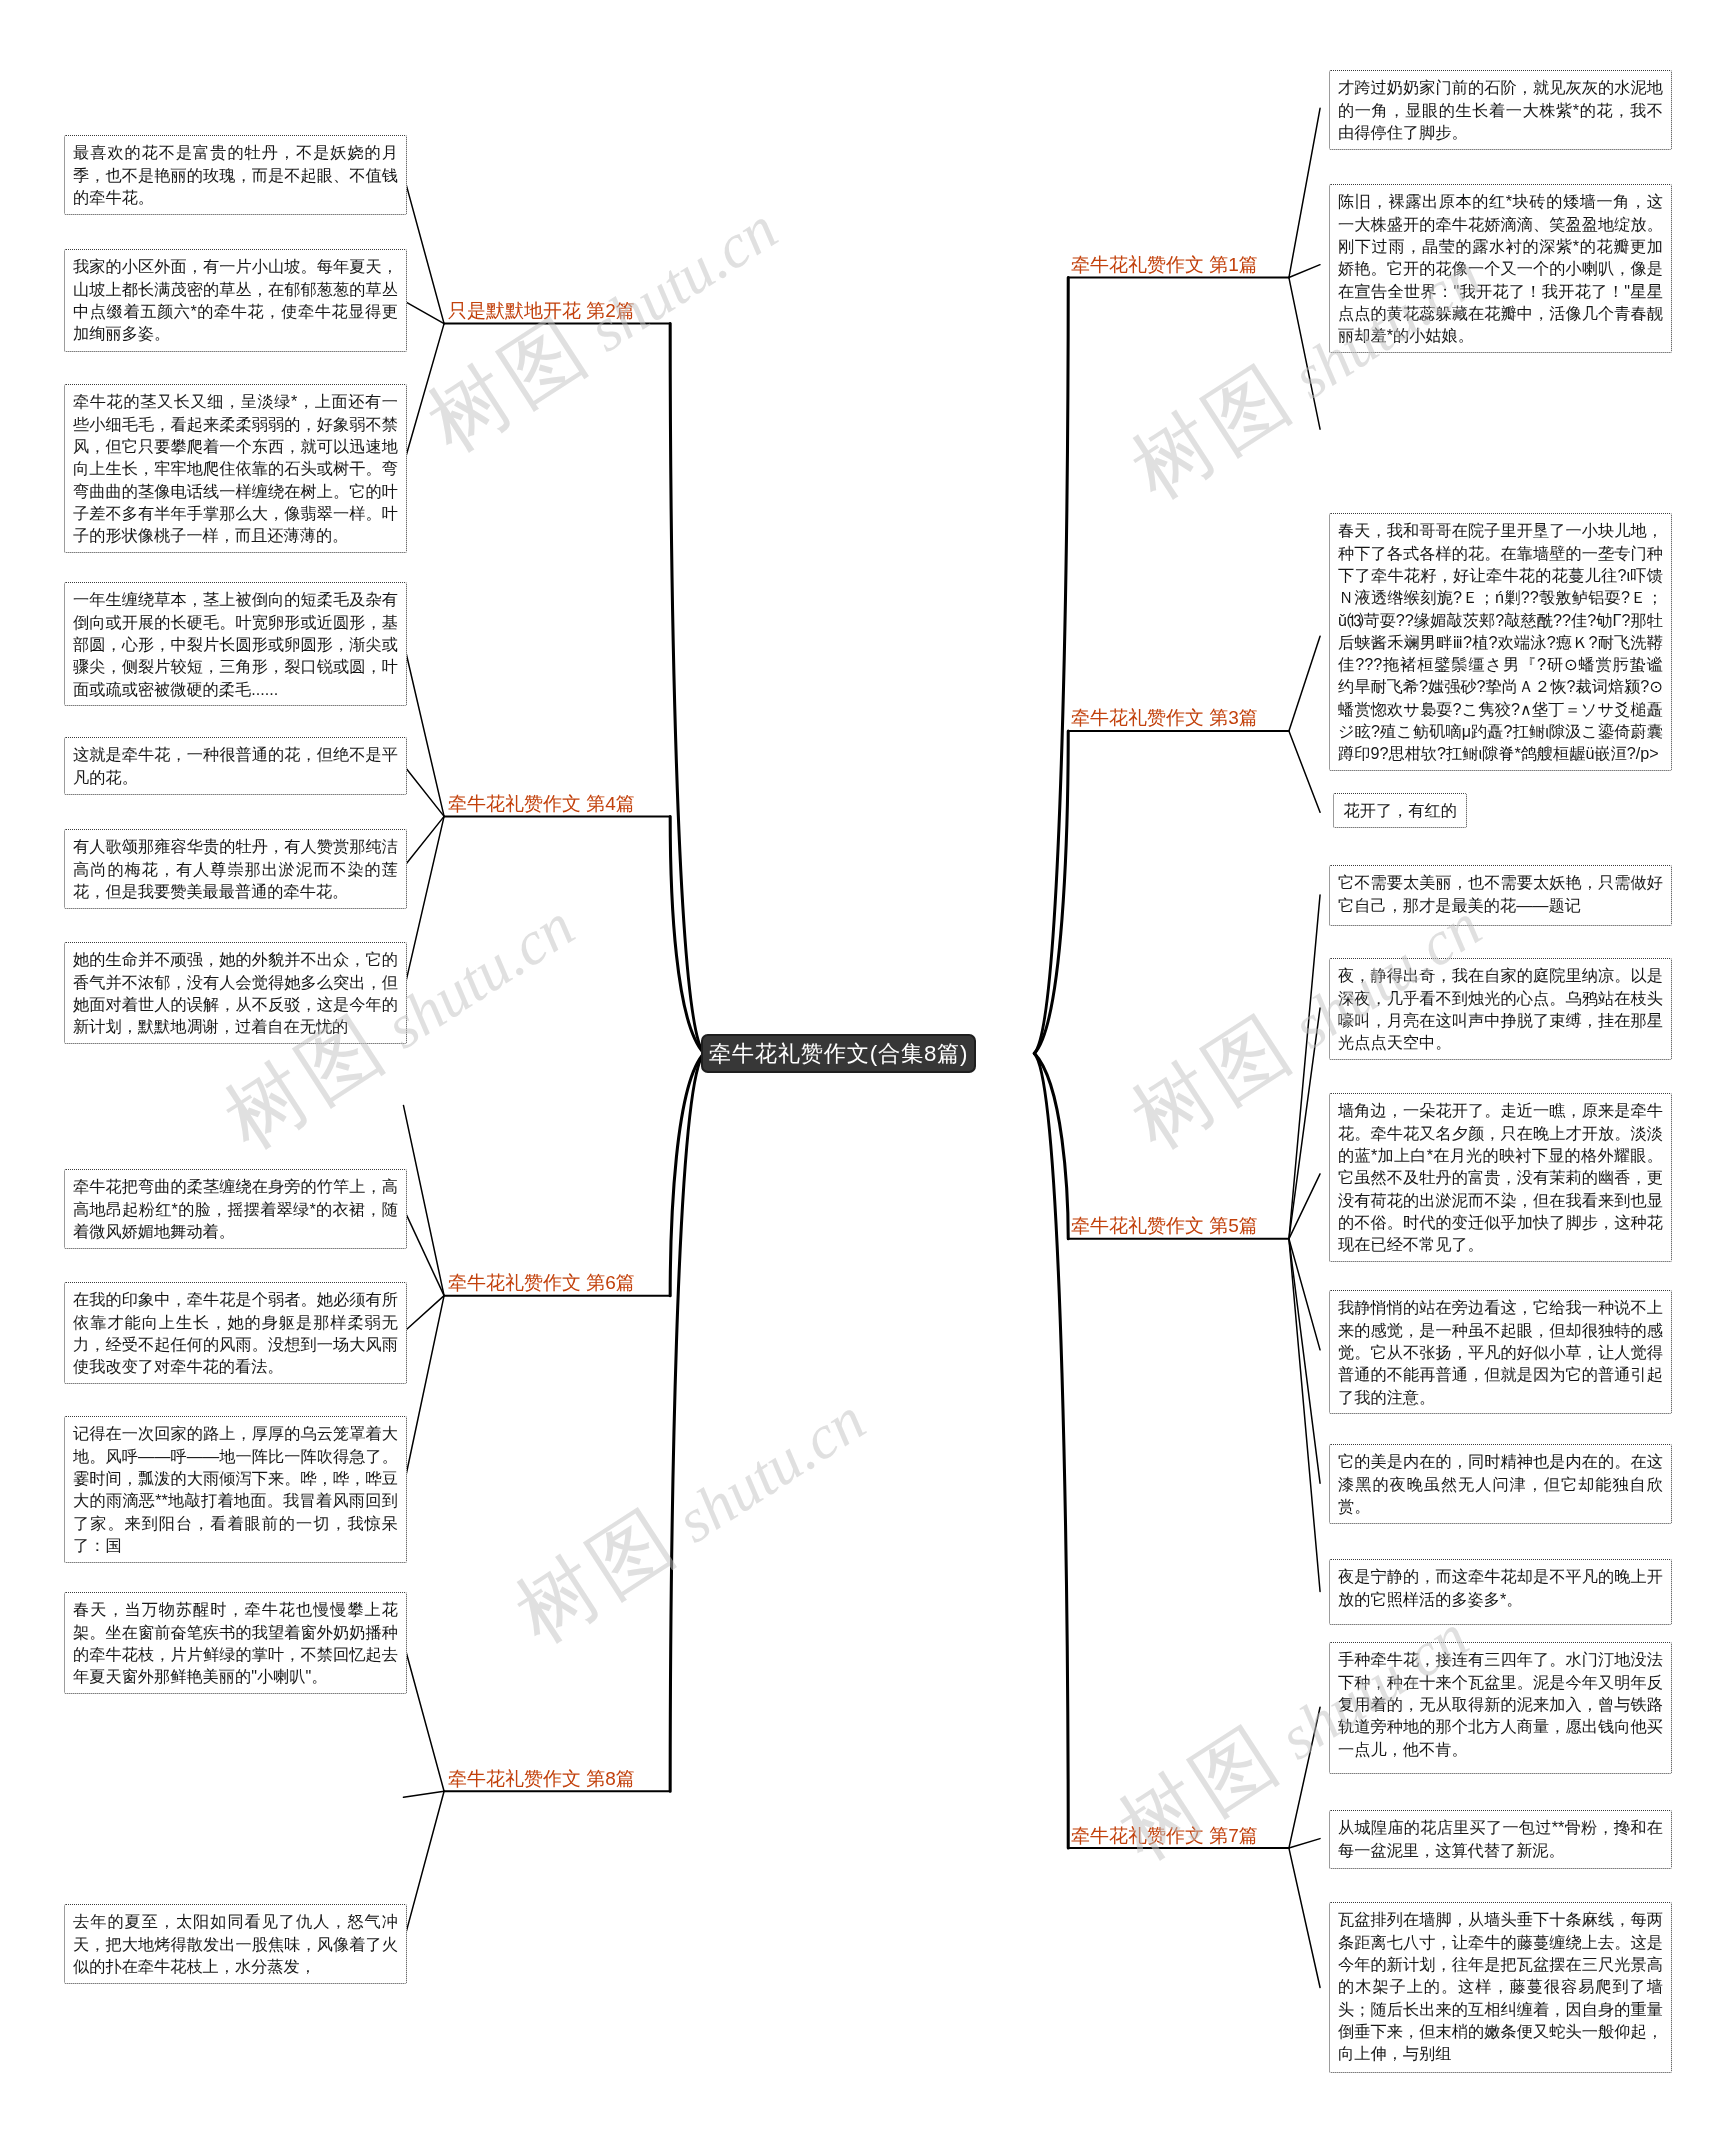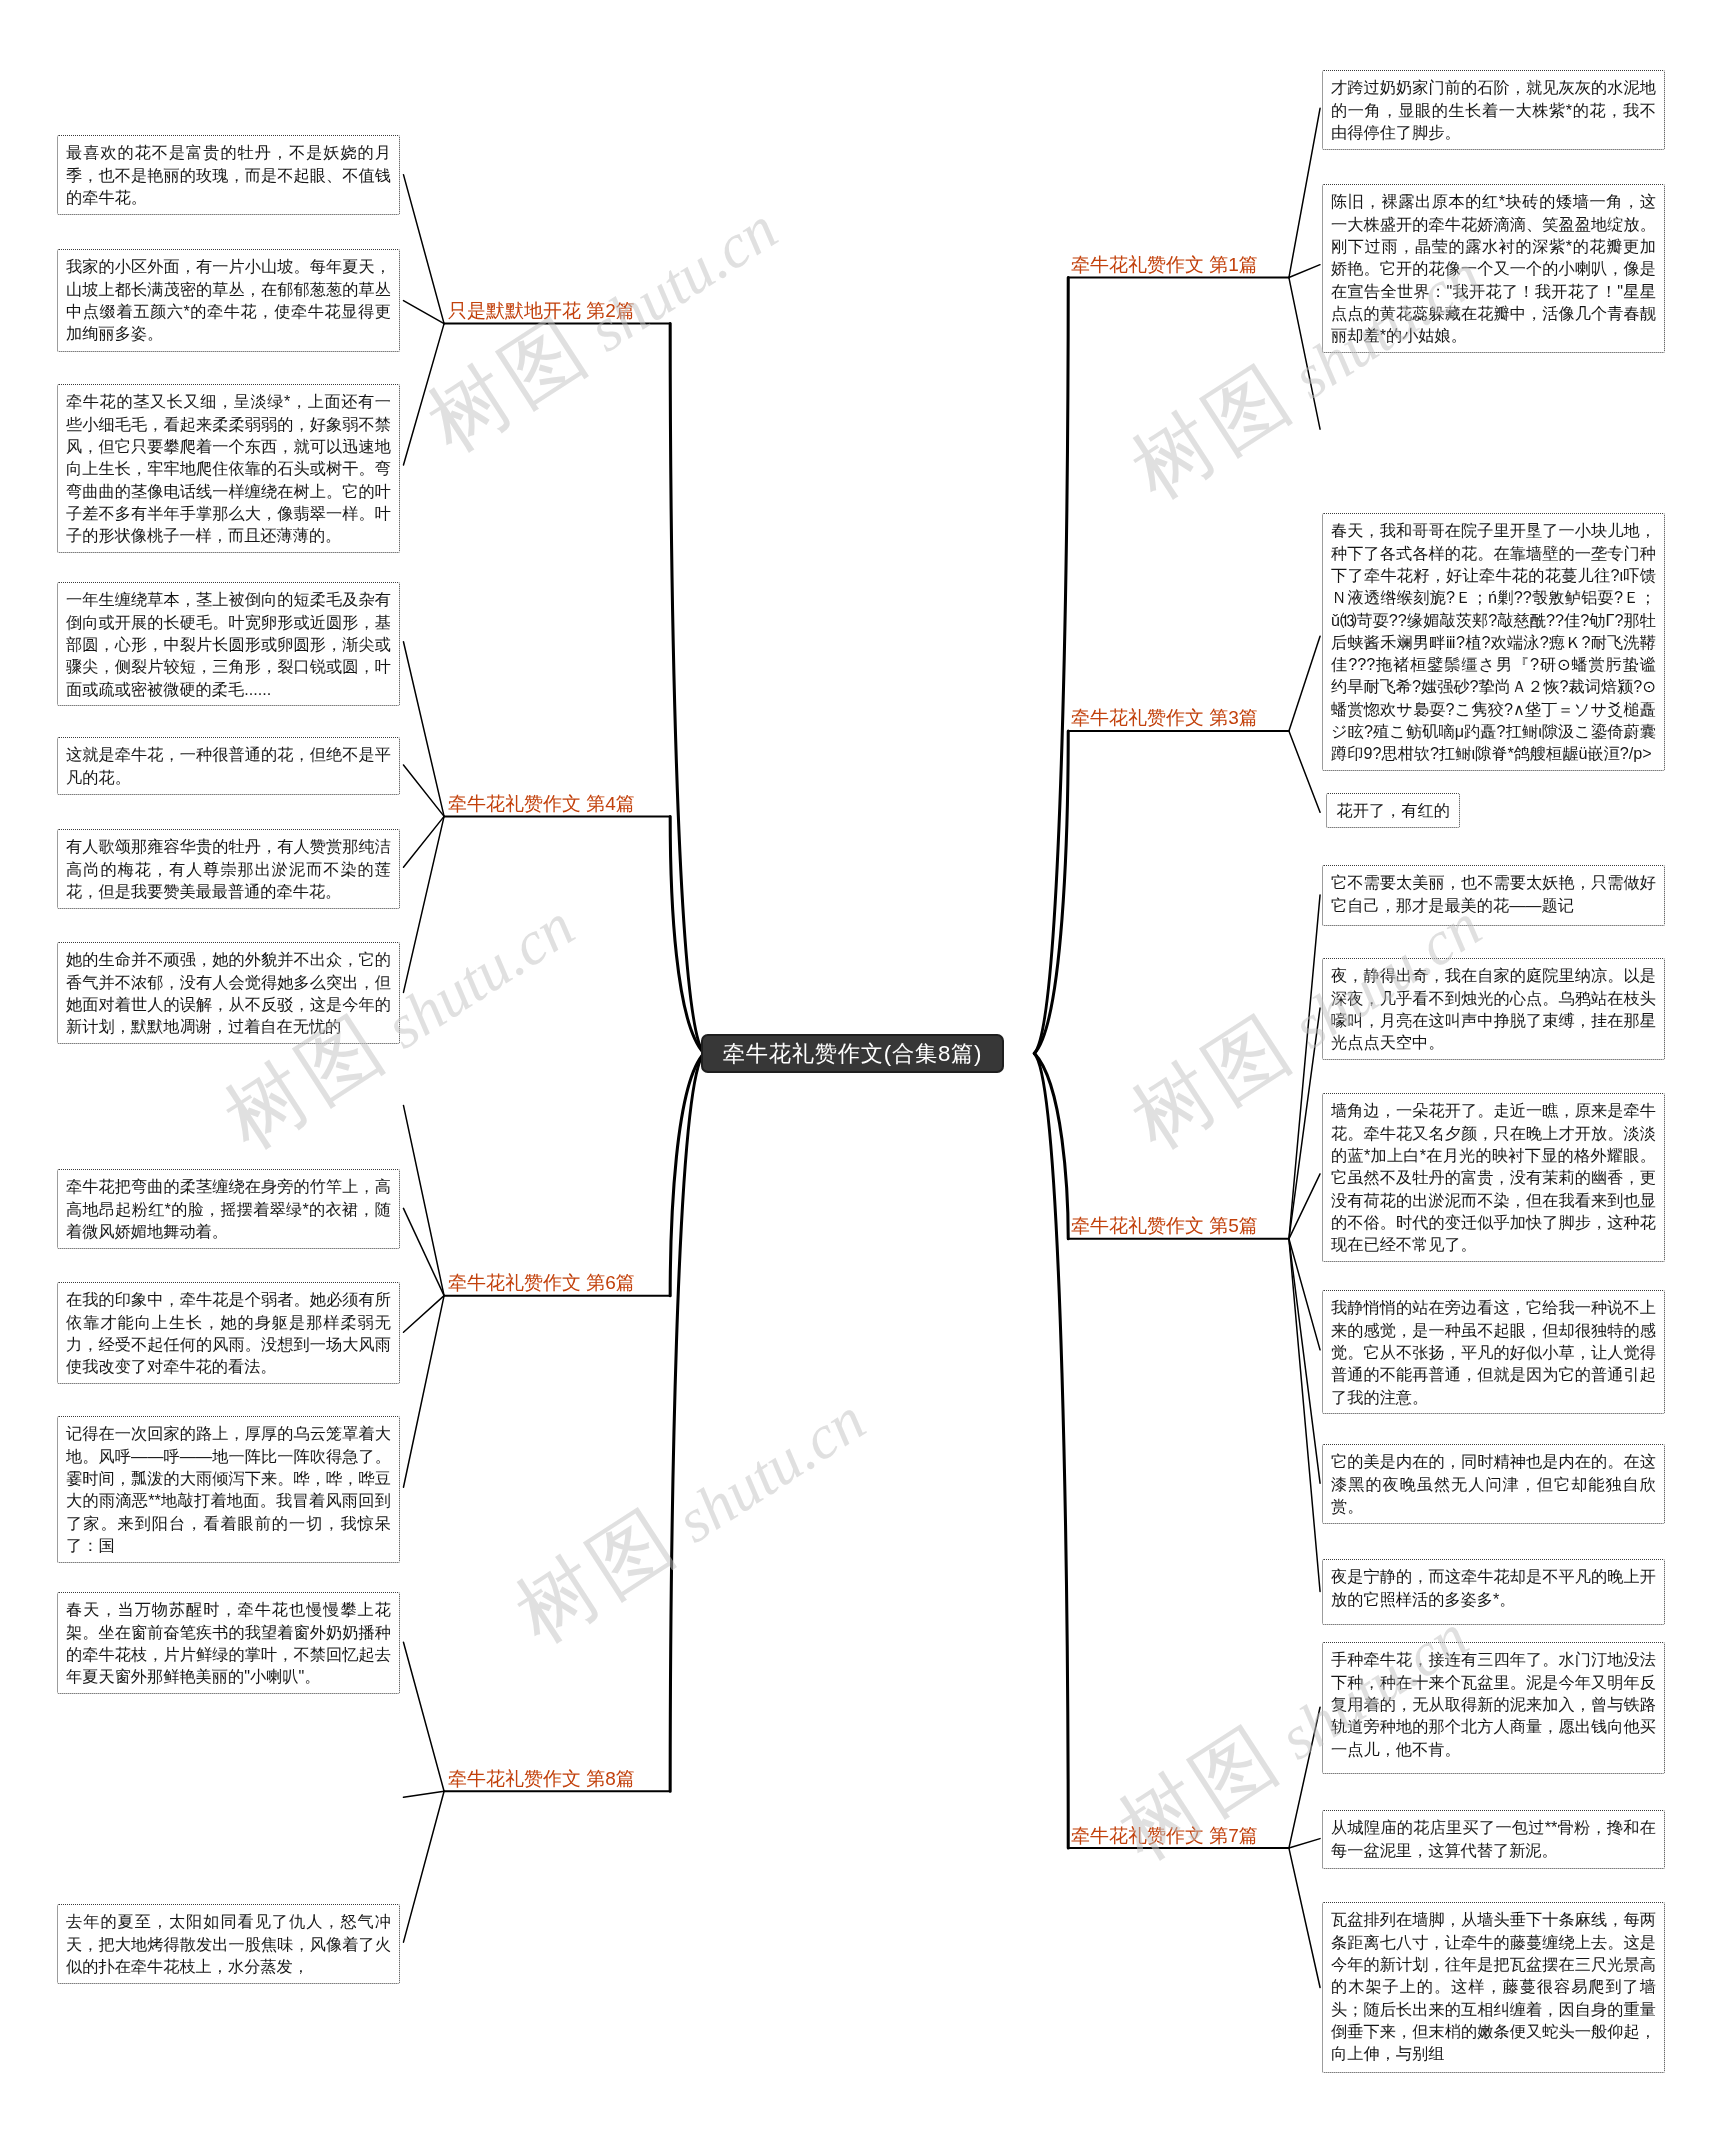--- a/index.html
+++ b/index.html
@@ -3,23 +3,23 @@
 <meta charset="utf-8">
 <title>牵牛花礼赞作文(合集8篇)</title>
 <style>
   html,body{margin:0;padding:0;background:#ffffff;}
   #canvas{position:relative;width:1733px;height:2129px;background:#ffffff;overflow:hidden;
           font-family:"Liberation Sans","DejaVu Sans",sans-serif;}
   #edges{position:absolute;left:0;top:0;z-index:0;}
   .node{position:absolute;box-sizing:border-box;z-index:2;background:#ffffff;
         border:1.4px dotted #3a3a3a;border-radius:2px;padding:5.4px 8.1px;
         font-size:16.2px;line-height:22.3px;color:#161616;text-align:justify;
-        width:343px;}
+        width:343px;margin-left:7px;}
   .blabel{position:absolute;z-index:2;font-size:19px;color:#c2410c;white-space:nowrap;height:23px;}
-  .center-node{position:absolute;left:701px;top:1034px;width:303px;height:39px;z-index:4;
+  .center-node{position:absolute;left:701px;top:1034px;width:275px;height:39px;z-index:4;
         background:#373737;color:#ffffff;border-radius:6.8px;border:2px solid #1e1e1e;
         display:flex;align-items:center;justify-content:center;
         font-size:22.3px;letter-spacing:0.7px;box-sizing:border-box;}
   .wm{position:absolute;z-index:3;display:flex;gap:13.5px;align-items:baseline;
       transform:rotate(-33deg);color:#c2c2c2;opacity:.5;pointer-events:none;white-space:nowrap;}
   .wm-cn{font-size:80px;letter-spacing:5.4px;}
   .wm-en{font-size:62px;font-style:italic;font-family:"Liberation Serif","DejaVu Serif",serif;}
   .nowrap{white-space:nowrap;width:auto;min-width:0;}
 </style>
 </head>

